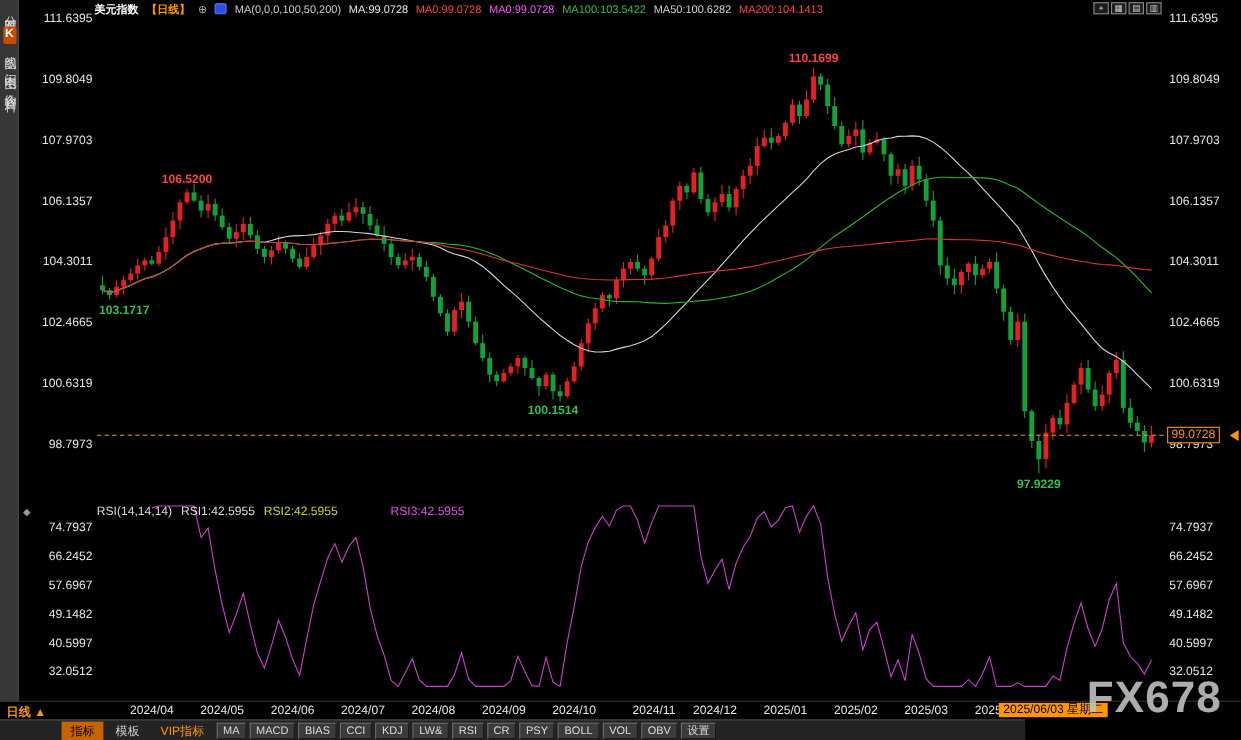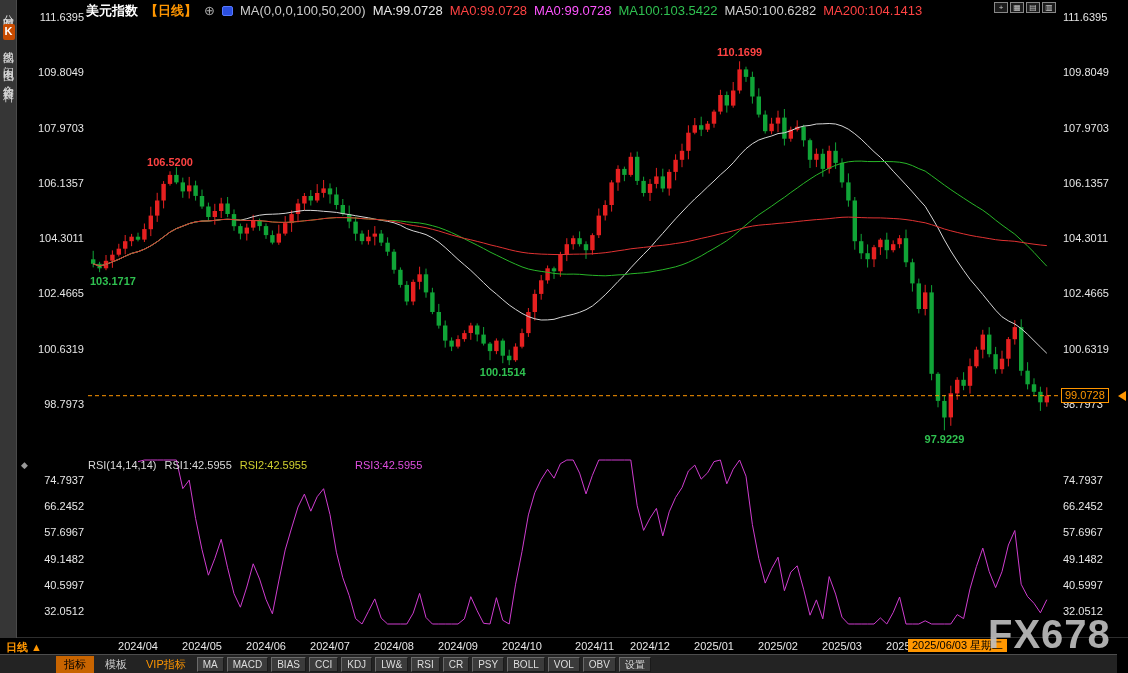--- a/index.html
+++ b/index.html
@@ -4,21 +4,21 @@
 <style>
   *{box-sizing:border-box;margin:0;padding:0}
   html,body{width:1128px;height:673px;background:#000;overflow:hidden;position:relative;
     font-family:"Liberation Sans","DejaVu Sans",sans-serif}
   #sidebar{position:absolute;left:0;top:0;width:17px;height:638px;background:#363636;
     border-right:1px solid #4a4a4a;display:flex;flex-direction:column;align-items:center;
     padding-top:6px;gap:12px;z-index:4}
   .sb-item{writing-mode:vertical-rl;text-orientation:upright;font-size:11px;color:#d8d8d8;
     letter-spacing:2px;cursor:pointer}
   .k-badge{background:#c84b00;color:#fff;border-radius:2px;padding:1px 0;margin-bottom:2px;font-weight:bold}
-  #header{position:absolute;left:86px;top:2px;height:13px;font-size:13px;white-space:nowrap;z-index:5}
+  #header{position:absolute;left:86px;top:2px;height:13px;font-size:10px;white-space:nowrap;z-index:5}
   #header span{margin-right:7px}
   .blue-icon{display:inline-block;width:11px;height:10px;background:#2b4fe0;border:1px solid #5577ff;
     border-radius:2px;vertical-align:-1px}
   #window-controls{position:absolute;left:994px;top:2px;display:flex;gap:2px;z-index:6}
   .win-ic{width:14px;height:11px;border:1px solid #888;background:#1c1c1c;color:#ccc;font-size:8px;
     line-height:9px;text-align:center;cursor:pointer}
   .axis-label{position:absolute;font-size:11px;line-height:12px;color:#e6e6e6;z-index:3}
   .axis-label.left{left:18px;width:66px;text-align:right}
   .axis-label.right{left:1063px;width:62px;text-align:left}
   .x-label{position:absolute;top:640px;width:56px;text-align:center;font-size:11px;color:#e6e6e6;z-index:2}
@@ -31,21 +31,21 @@
     z-index:4;cursor:pointer}
   #date-highlight{position:absolute;left:908px;top:639px;background:#ff9600;color:#000;font-size:11px;
     line-height:13px;padding:0 4px;z-index:5}
   #watermark{position:absolute;left:988px;top:612px;font-size:40px;font-weight:bold;color:#c0c0c0;
     opacity:.9;letter-spacing:1px;z-index:6}
   #price-tag{position:absolute;left:1061px;border:1px solid #ff9600;color:#ff9600;background:#000;
     font-size:11px;line-height:13px;padding:0 3px;z-index:5}
   #price-arrow{position:absolute;left:1118px;width:0;height:0;border-top:5px solid transparent;
     border-bottom:5px solid transparent;border-right:8px solid #ff9600;z-index:5}
   #xaxis-line{position:absolute;left:0;top:637px;width:1128px;height:1px;background:#2e2e2e}
-  #toolbar{position:absolute;left:0;top:654px;width:1117px;height:19px;background:#232323;
+  #toolbar{position:absolute;left:0;top:654px;width:932px;height:19px;background:#232323;
     border-top:1px solid #4d4d4d;display:flex;align-items:center;gap:3px;padding-left:56px;z-index:7}
   .tb-tab{font-size:11px;padding:1px 8px;cursor:pointer}
   .tb-tab.active{background:#c86400;color:#000}
   .tb-tab.plain{color:#ccc}
   .tb-tab.vip{color:#ff9600}
   .tb-btn{font-size:10px;color:#ddd;background:#3b3b3b;border:1px solid;
     border-color:#6a6a6a #1a1a1a #1a1a1a #6a6a6a;padding:0 5px;line-height:13px;cursor:pointer}
 </style>
 </head>
 <body>

